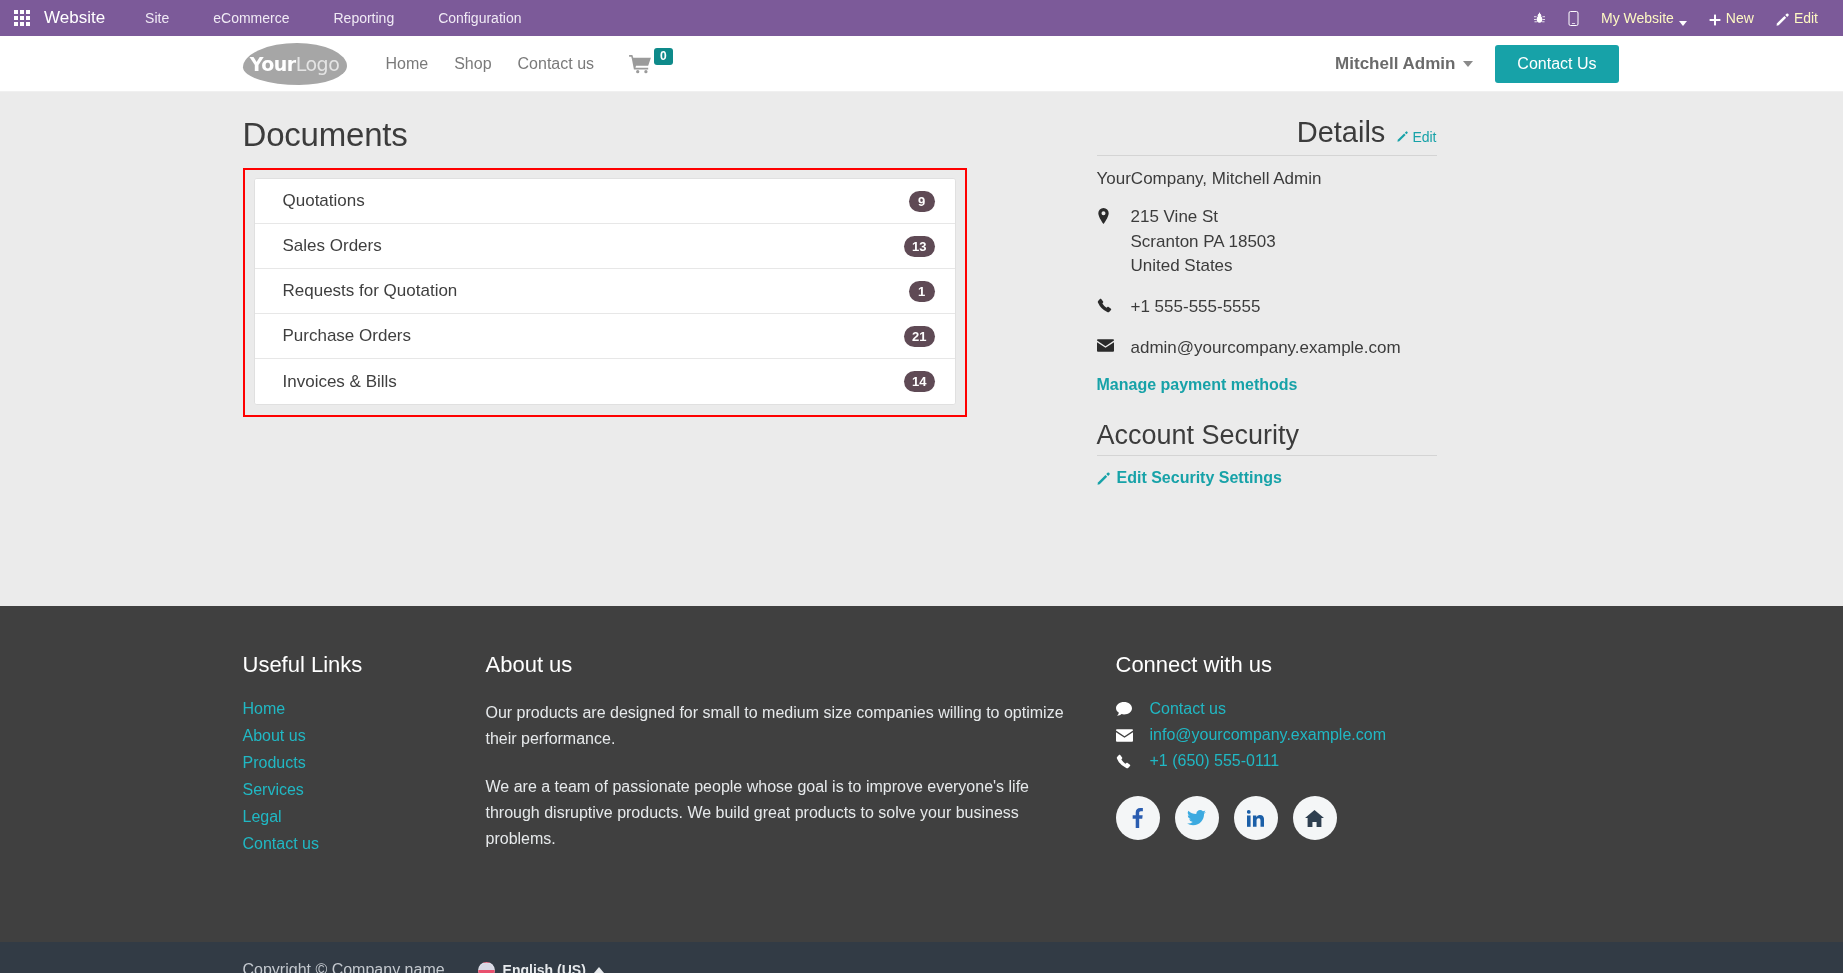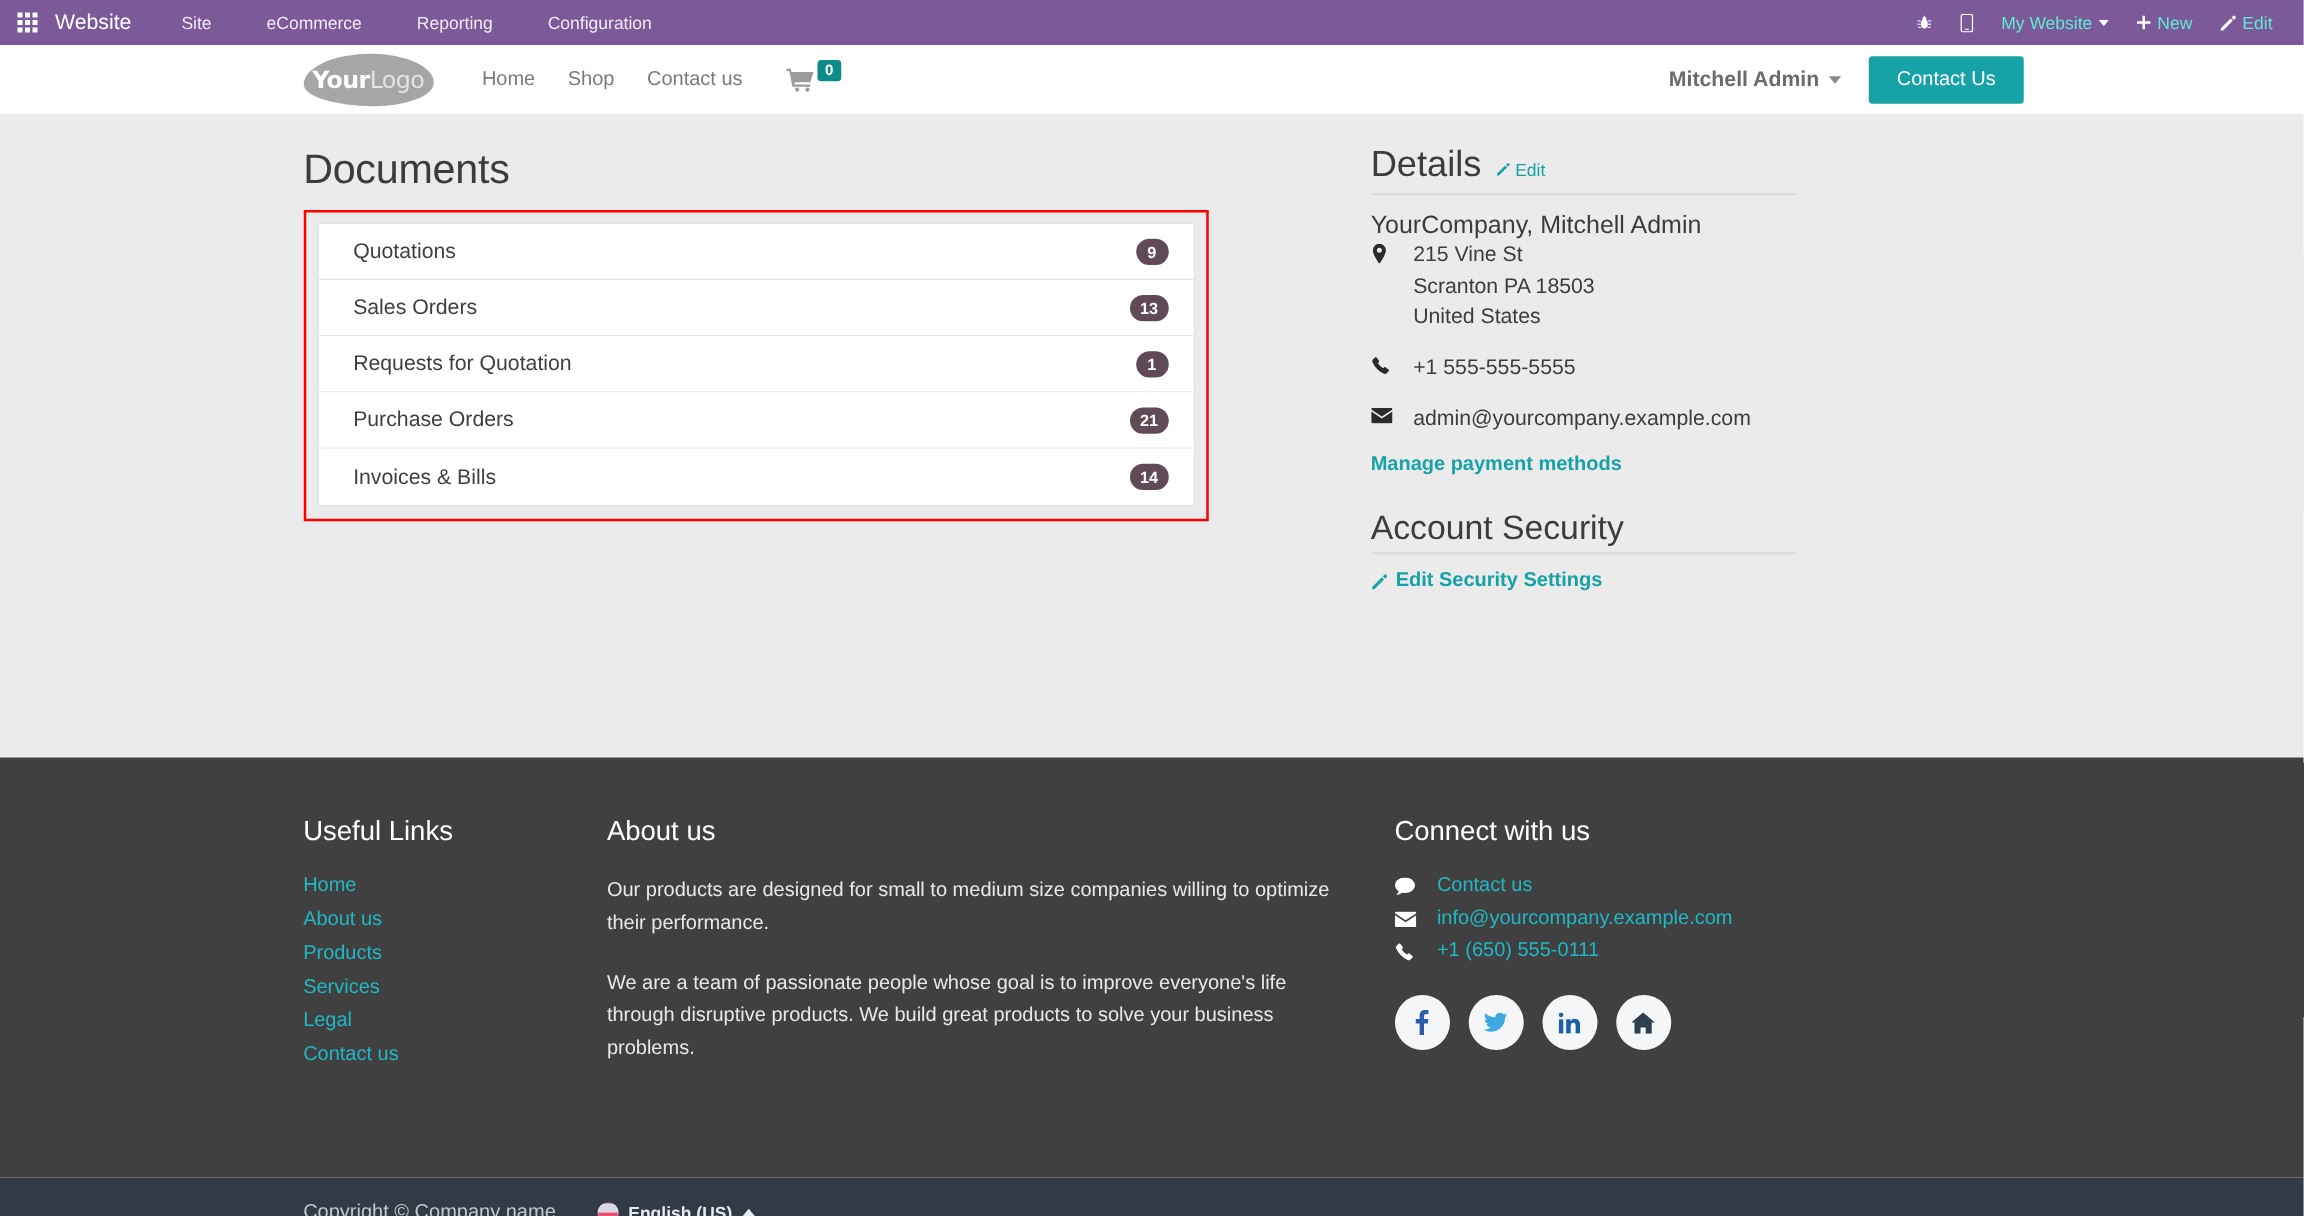--- a/index.html
+++ b/index.html
@@ -45,21 +45,21 @@
     white-space: nowrap;
     cursor: pointer;
   }
   .odoo-right {
     margin-left: auto;
     display: flex;
     align-items: center;
     gap: 0px;
     font-size: 14px;
   }
-  .odoo-right > * { padding: 5px 11px; cursor: pointer; color: #5eead4; white-space: nowrap; display:flex; align-items:center; gap:5px;}
+  .odoo-right > * { padding: 5px 11px; cursor: pointer; color: #fef9c3; white-space: nowrap; display:flex; align-items:flex-end; gap:5px;}
   .caret-down {
     display:inline-block; width:0; height:0;
     border-left:4px solid transparent; border-right:4px solid transparent;
     border-top:5px solid #fff;
   }
 
   
   .site-header {
     height: 56px;
     background: #ffffff;
@@ -213,40 +213,41 @@
     justify-content: center;
     padding: 0 8px;
   }
 
   
   .details-head {
     display: flex;
     align-items: baseline;
     gap: 12px;
     margin-bottom: 6px;
+    justify-content: flex-end;
   }
   .details-title {
     font-size: 29px;
     color: #3c3c3c;
     font-weight: 400;
   }
   .edit-link {
     font-size: 14px;
     color: #17a2a8;
     text-decoration: none;
     display: inline-flex;
     align-items: center;
     gap: 4px;
     cursor: pointer;
   }
   .hr-line { border: none; border-top: 1px solid #d4d4d4; margin: 4px 0 13px 0; }
   .company-line {
-    font-size: 20px;
+    font-size: 17px;
     color: #3c3c3c;
-    margin-bottom: 0;
+    margin-bottom: 16px;
   }
   .info-row {
     display: flex;
     gap: 14px;
     margin-bottom: 16px;
     font-size: 17px;
     color: #3c3c3c;
     line-height: 1.45;
   }
   .info-icon { width: 20px; flex: none; color: #2b2b2b; padding-top: 3px; text-align:center;}

